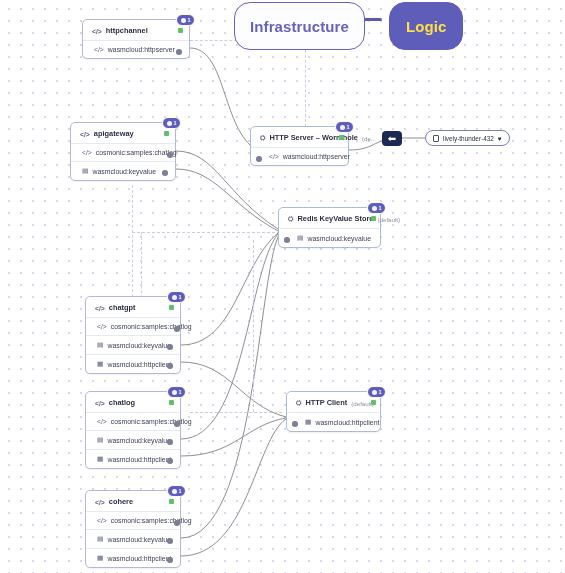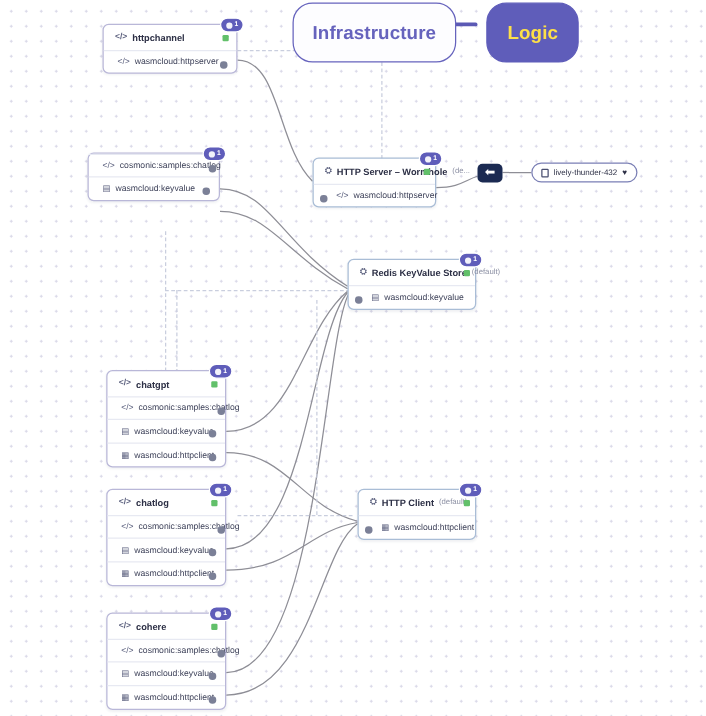--- a/index.html
+++ b/index.html
@@ -45,21 +45,21 @@
   }
 
   
   .node {
     position: absolute; background: #ffffff;
     border: 1px solid #a9bdd6; border-radius: 5px;
     z-index: 20; box-shadow: 0 1px 2px rgba(40,50,90,.07);
   }
   .node.comp { border: 1px solid #b9b7d8; }
   .node-title {
-    display: flex; align-items: flex-start; gap: 4px;
+    display: flex; align-items: flex-end; gap: 4px;
     padding: 6px 8px 5px 9px;
     font-size: 7.4px; font-weight: bold; color: #2c2f45;
     white-space: nowrap;
   }
   .node-title .suffix { font-weight: normal; color: #8b8fa3; font-size: 6.2px; }
   .row {
     display: flex; align-items: center; gap: 4px;
     padding: 5px 9px 5px 11px;
     border-top: 1px solid #e7e9f2;
     font-size: 6.9px; color: #3a3e56; white-space: nowrap;
@@ -179,20 +179,25 @@
       <span>wasmcloud:httpserver</span>
       <span class="port inner-r" style="top:8px;"></span>
     </div>
   </div>
 
   <div class="node comp" style="left:70px; top:122px; width:106px;">
     <div class="badge">
       <span class="bdot"></span>
       <span>1</span>
     </div>
+    <div class="node-title">
+      <span class="glyph">&lt;/&gt;</span>
+      <span>apigateway</span>
+      <span class="port green r" style="top:8px;"></span>
+    </div>
     <div class="row">
       <span class="glyph">&lt;/&gt;</span>
       <span>cosmonic:samples:chatlog</span>
       <span class="port inner-r" style="top:8px; right:2px;"></span>
     </div>
     <div class="row">
       <span class="glyph">▤</span>
       <span>wasmcloud:keyvalue</span>
       <span class="port inner-r" style="top:8px;"></span>
     </div>

